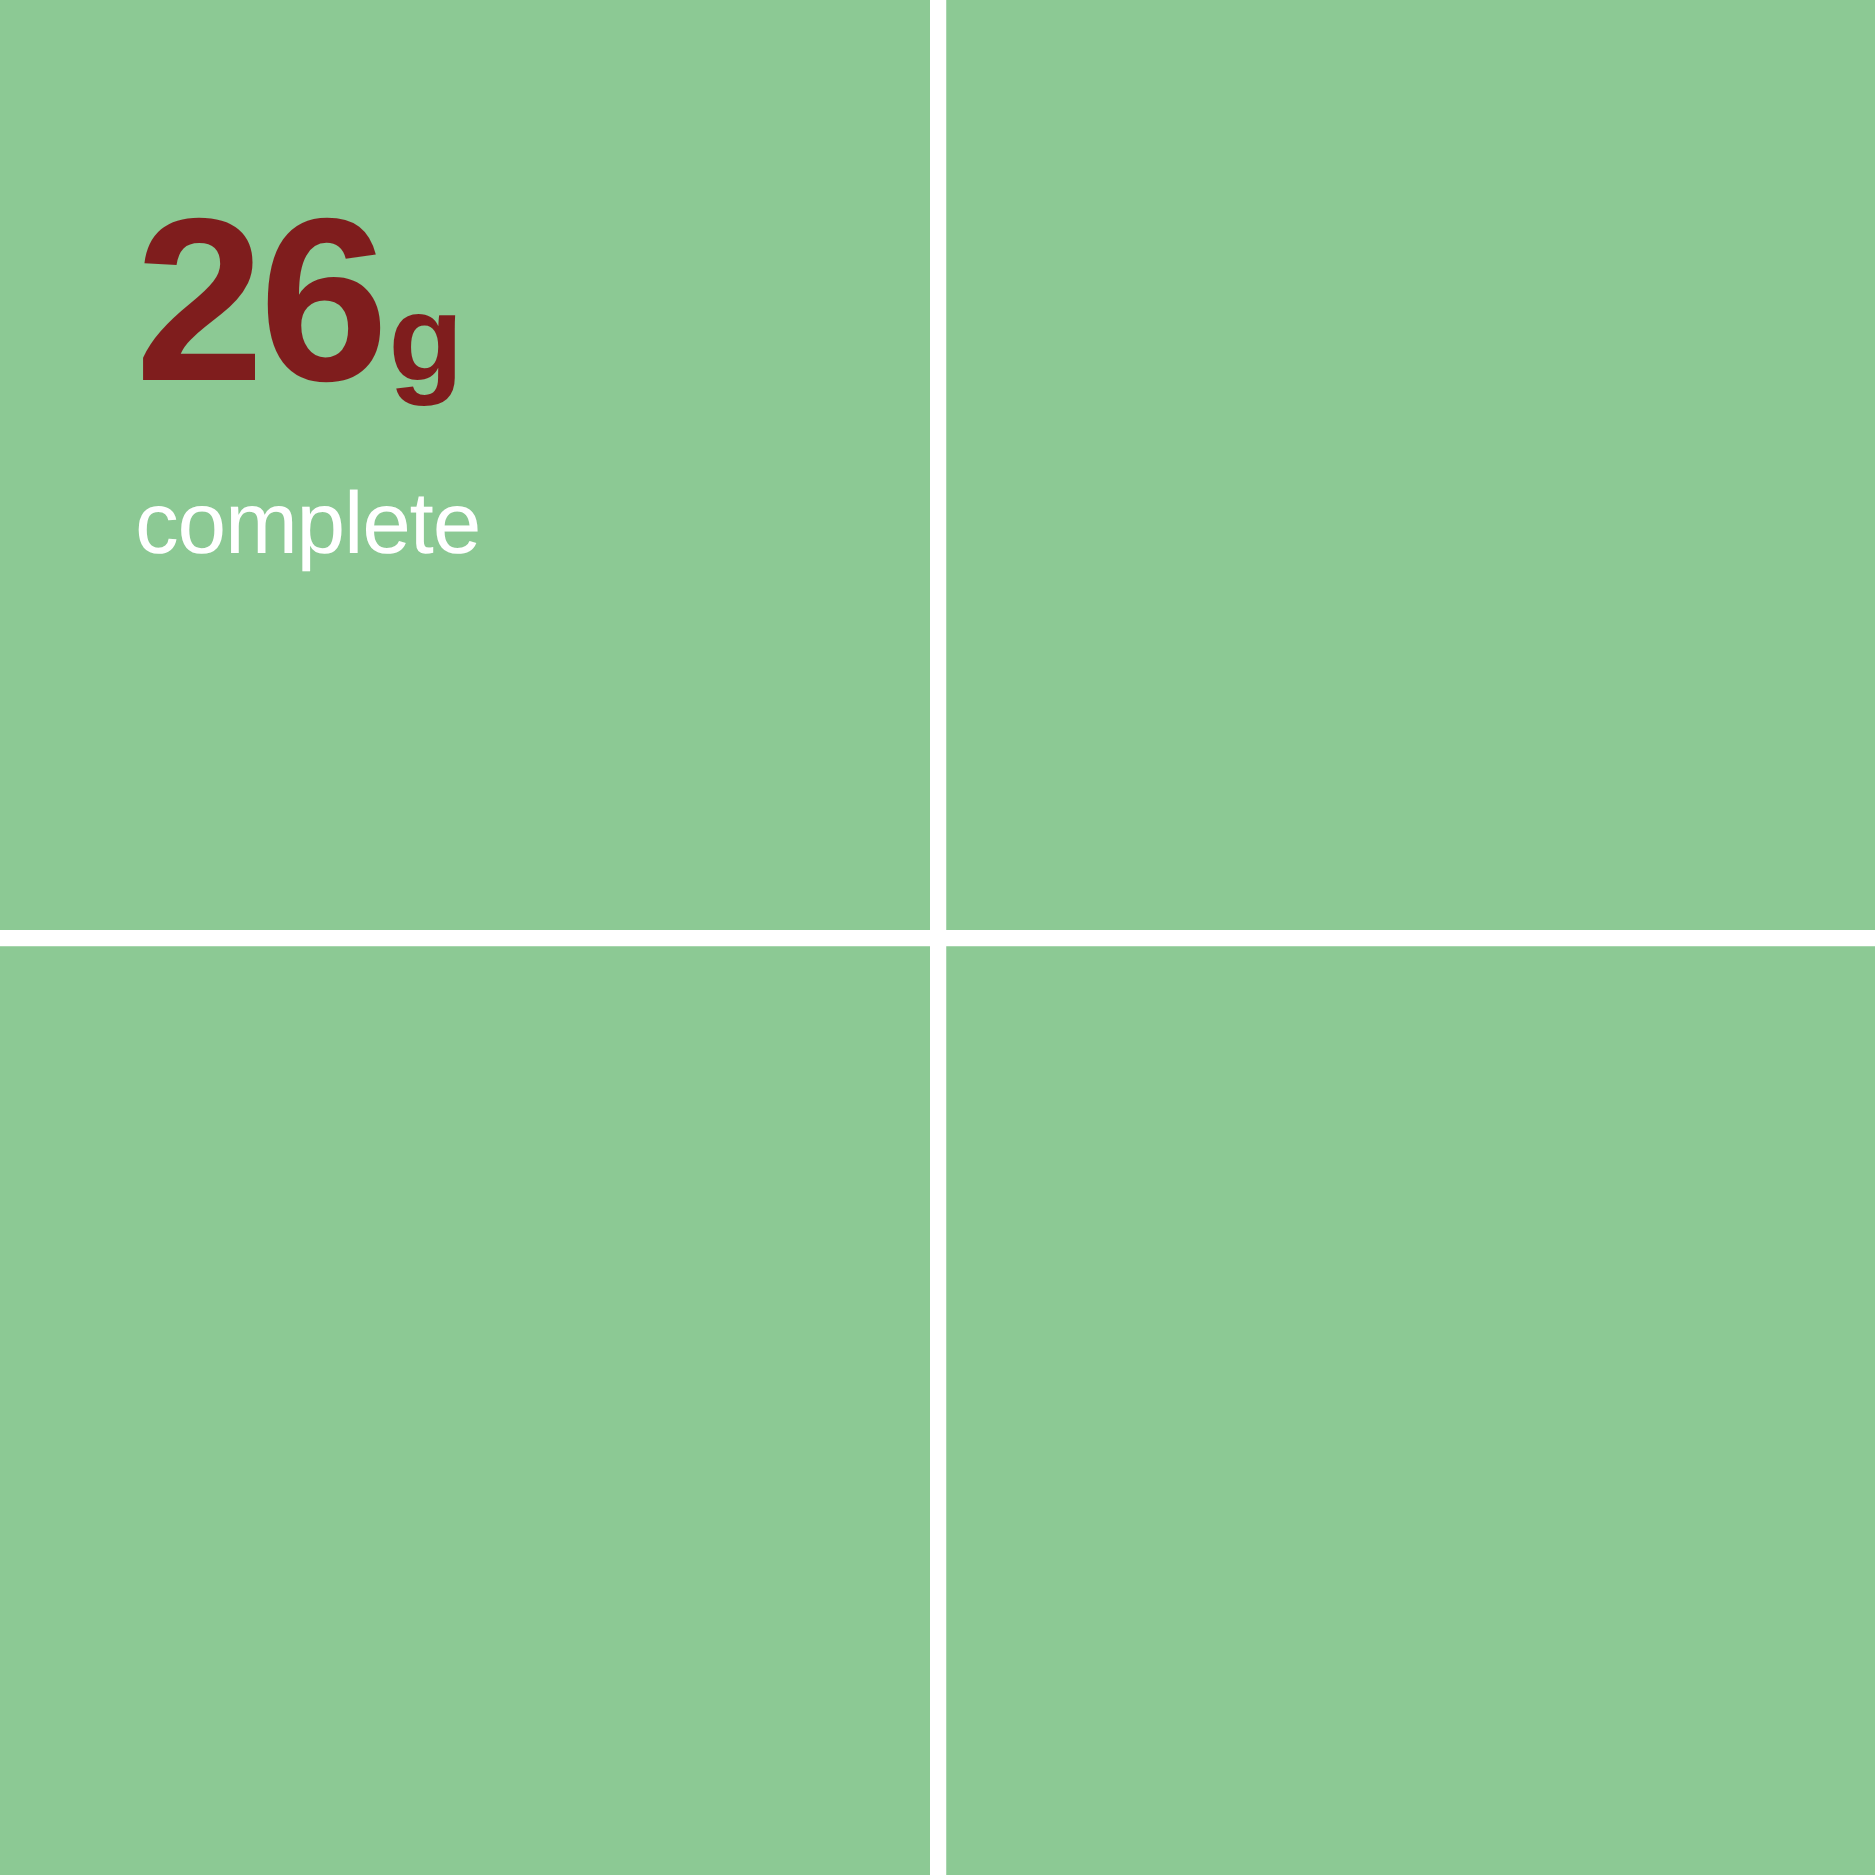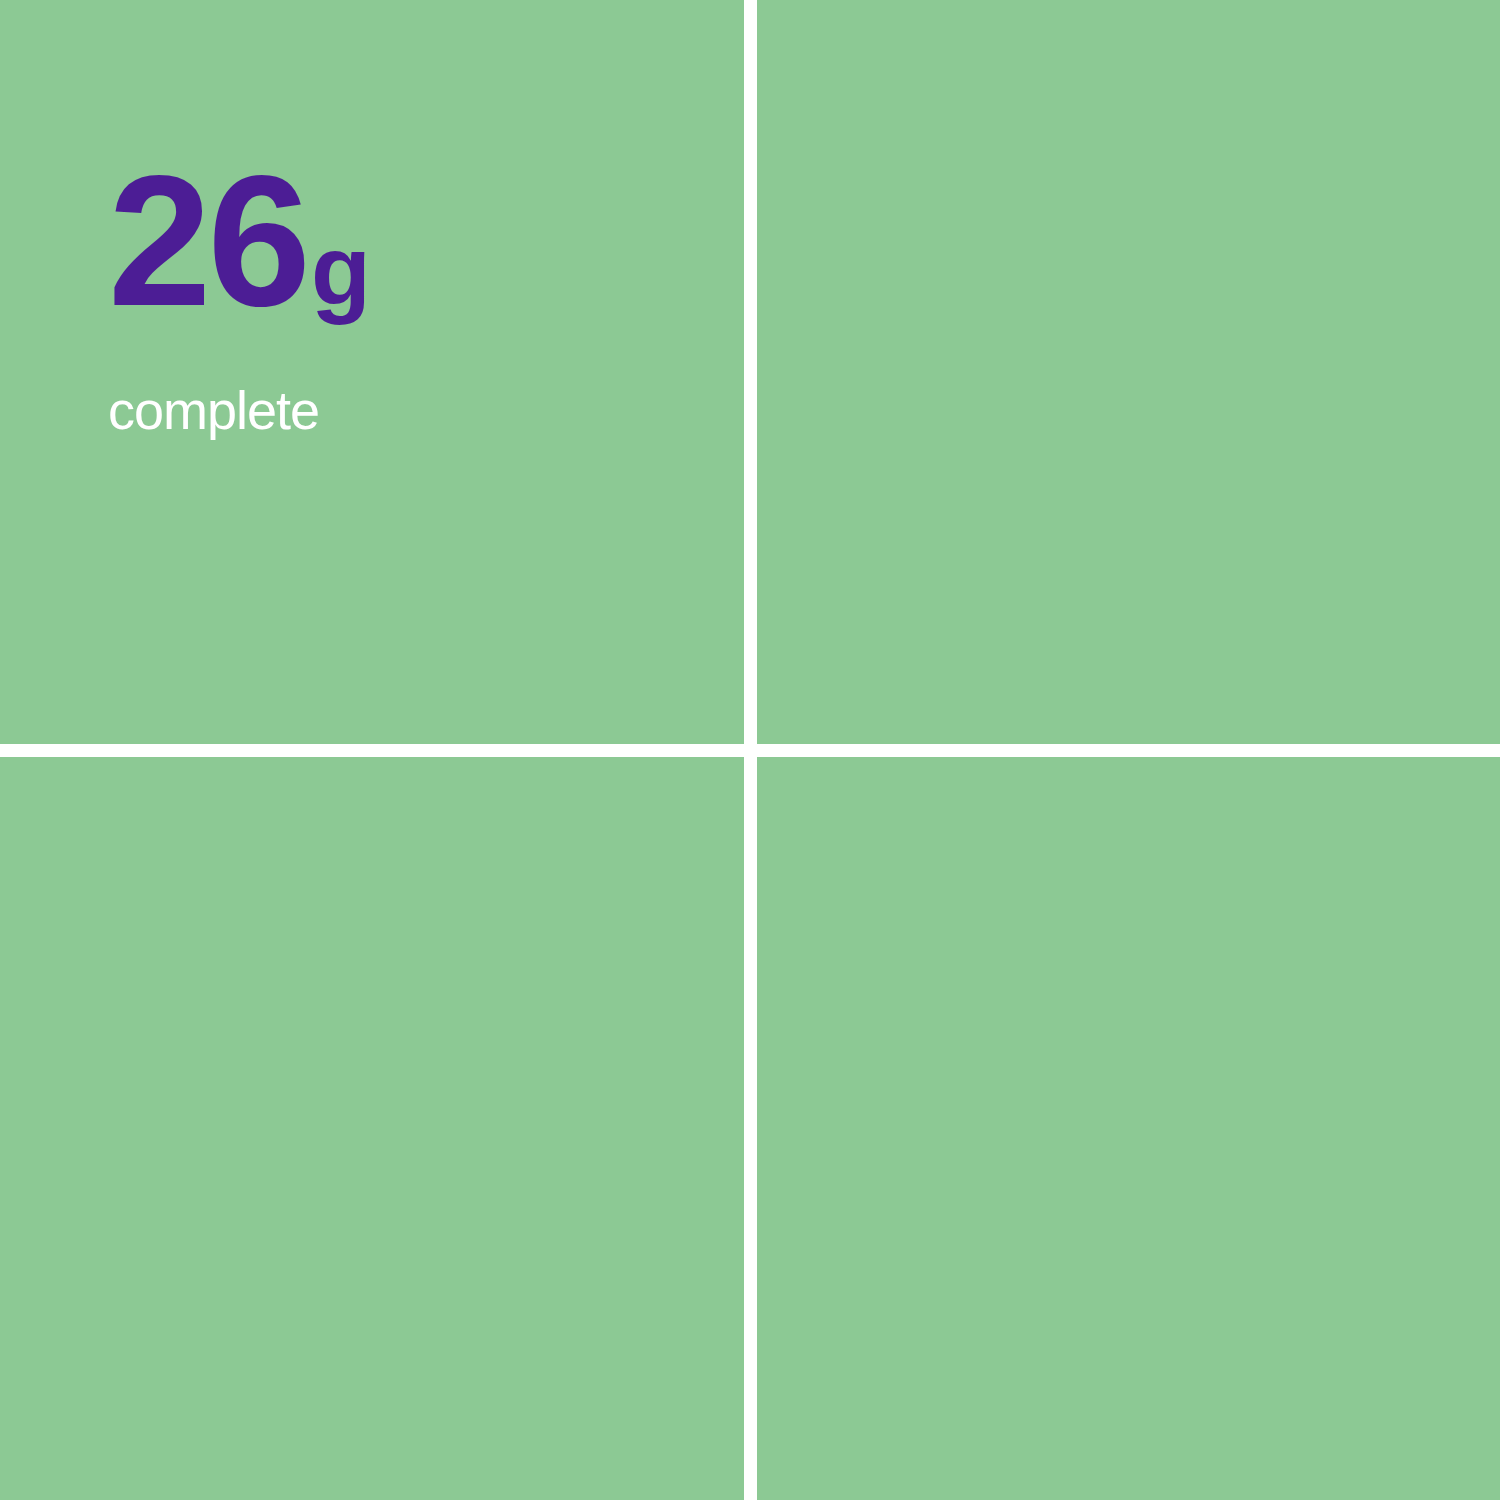--- a/index.html
+++ b/index.html
@@ -30,40 +30,40 @@
   .panel-bl { left: 0;    top: 757px; width: 744px; height: 743px; }
   .panel-br { left: 757px; top: 757px; width: 743px; height: 743px; }
 
   
   .stat-line {
     position: absolute;
     left: 108px;
     top: 168px;
     display: flex;
     align-items: baseline;
-    color: #4c1d95;
+    color: #7f1d1d;
   }
   .stat-number {
     font-size: 186px;
     font-weight: 700;
     line-height: 0.78;
     letter-spacing: -4px;
   }
   .stat-unit {
     font-size: 98px;
     font-weight: 700;
     line-height: 0.78;
     letter-spacing: -2px;
     margin-left: 4px;
   }
   .stat-caption {
     position: absolute;
     left: 108px;
     top: 382px;
-    font-size: 54px;
+    font-size: 70px;
     font-weight: 400;
     line-height: 1.04;
     color: #ffffff;
     letter-spacing: -1px;
   }
 </style>
 </head>
 <body>
 
 <div class="canvas">

